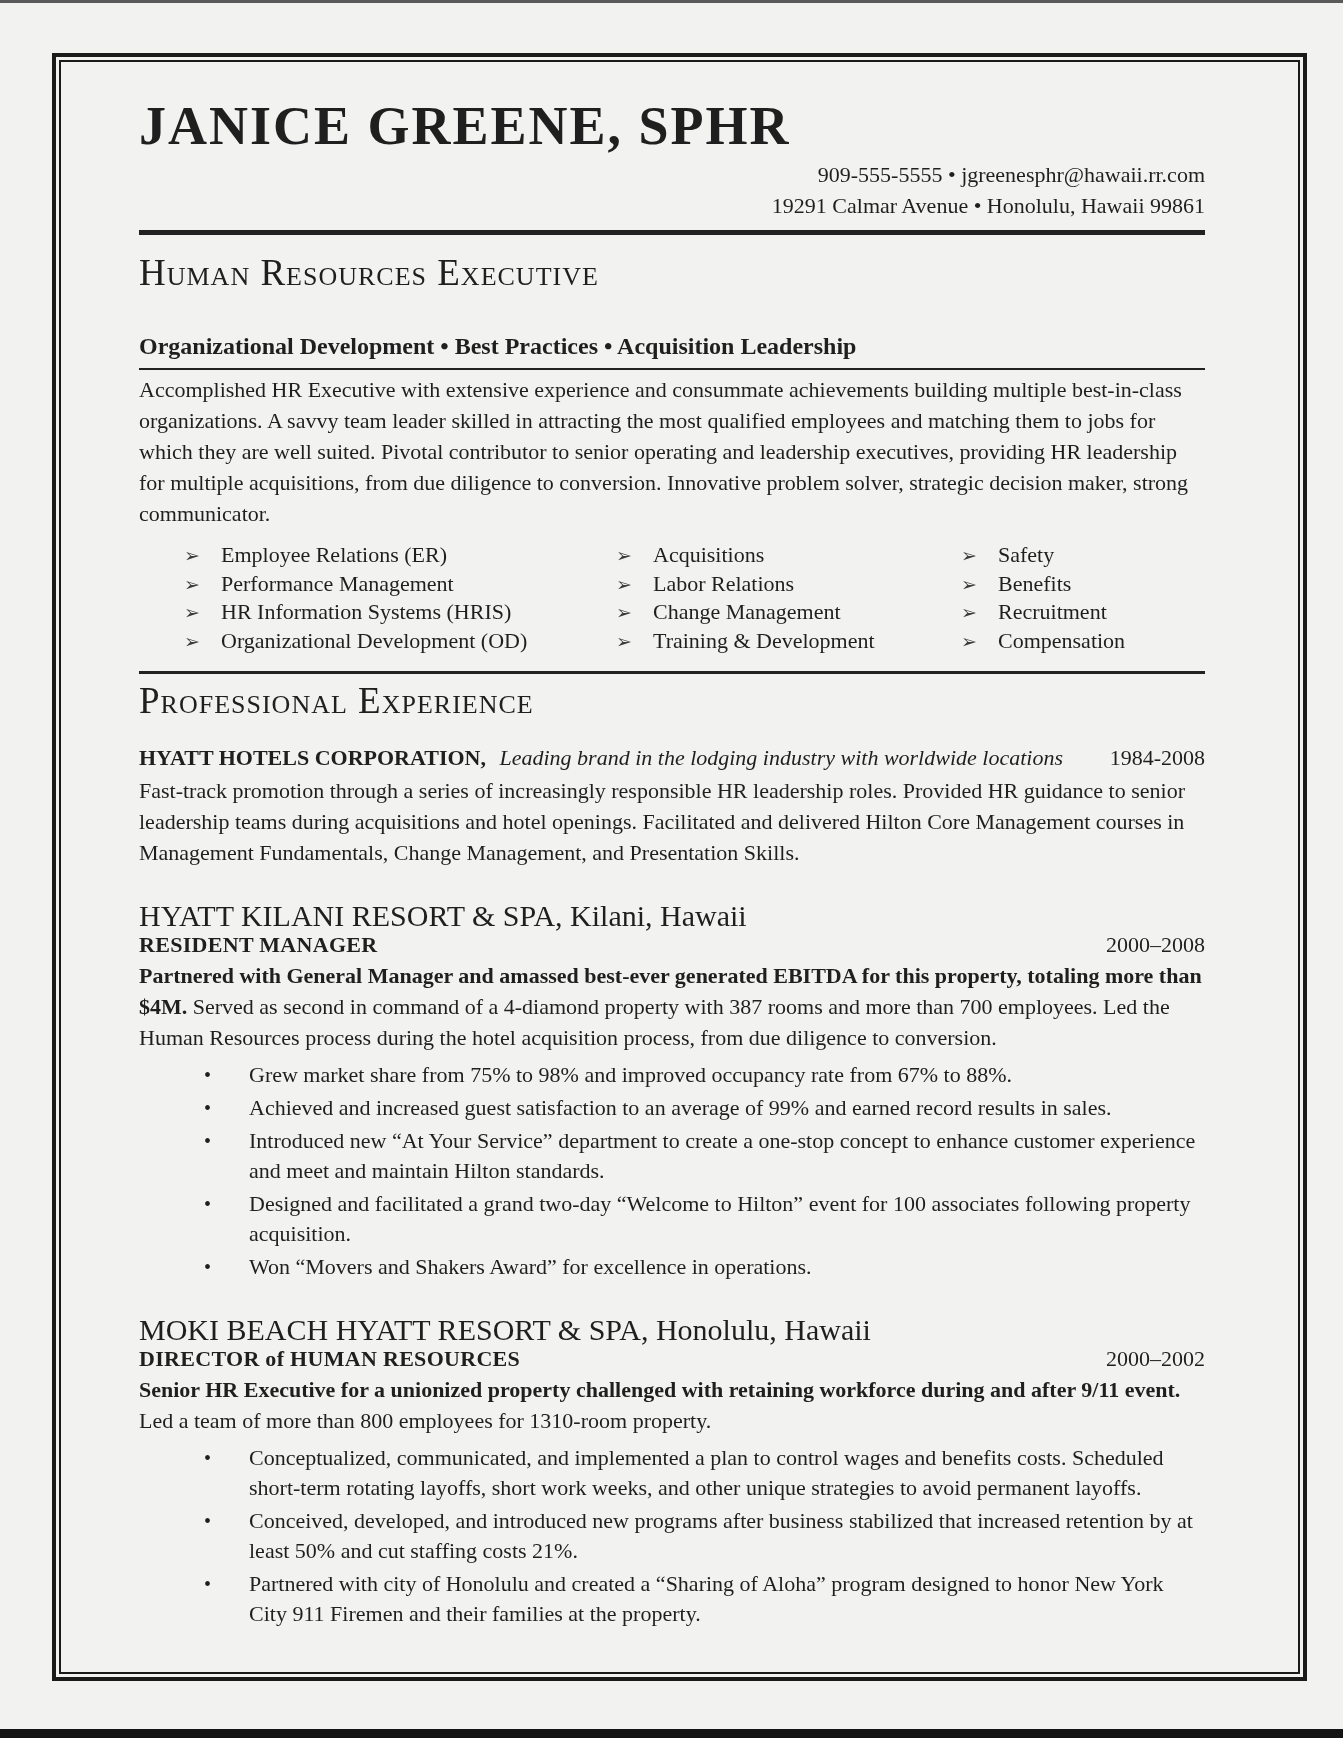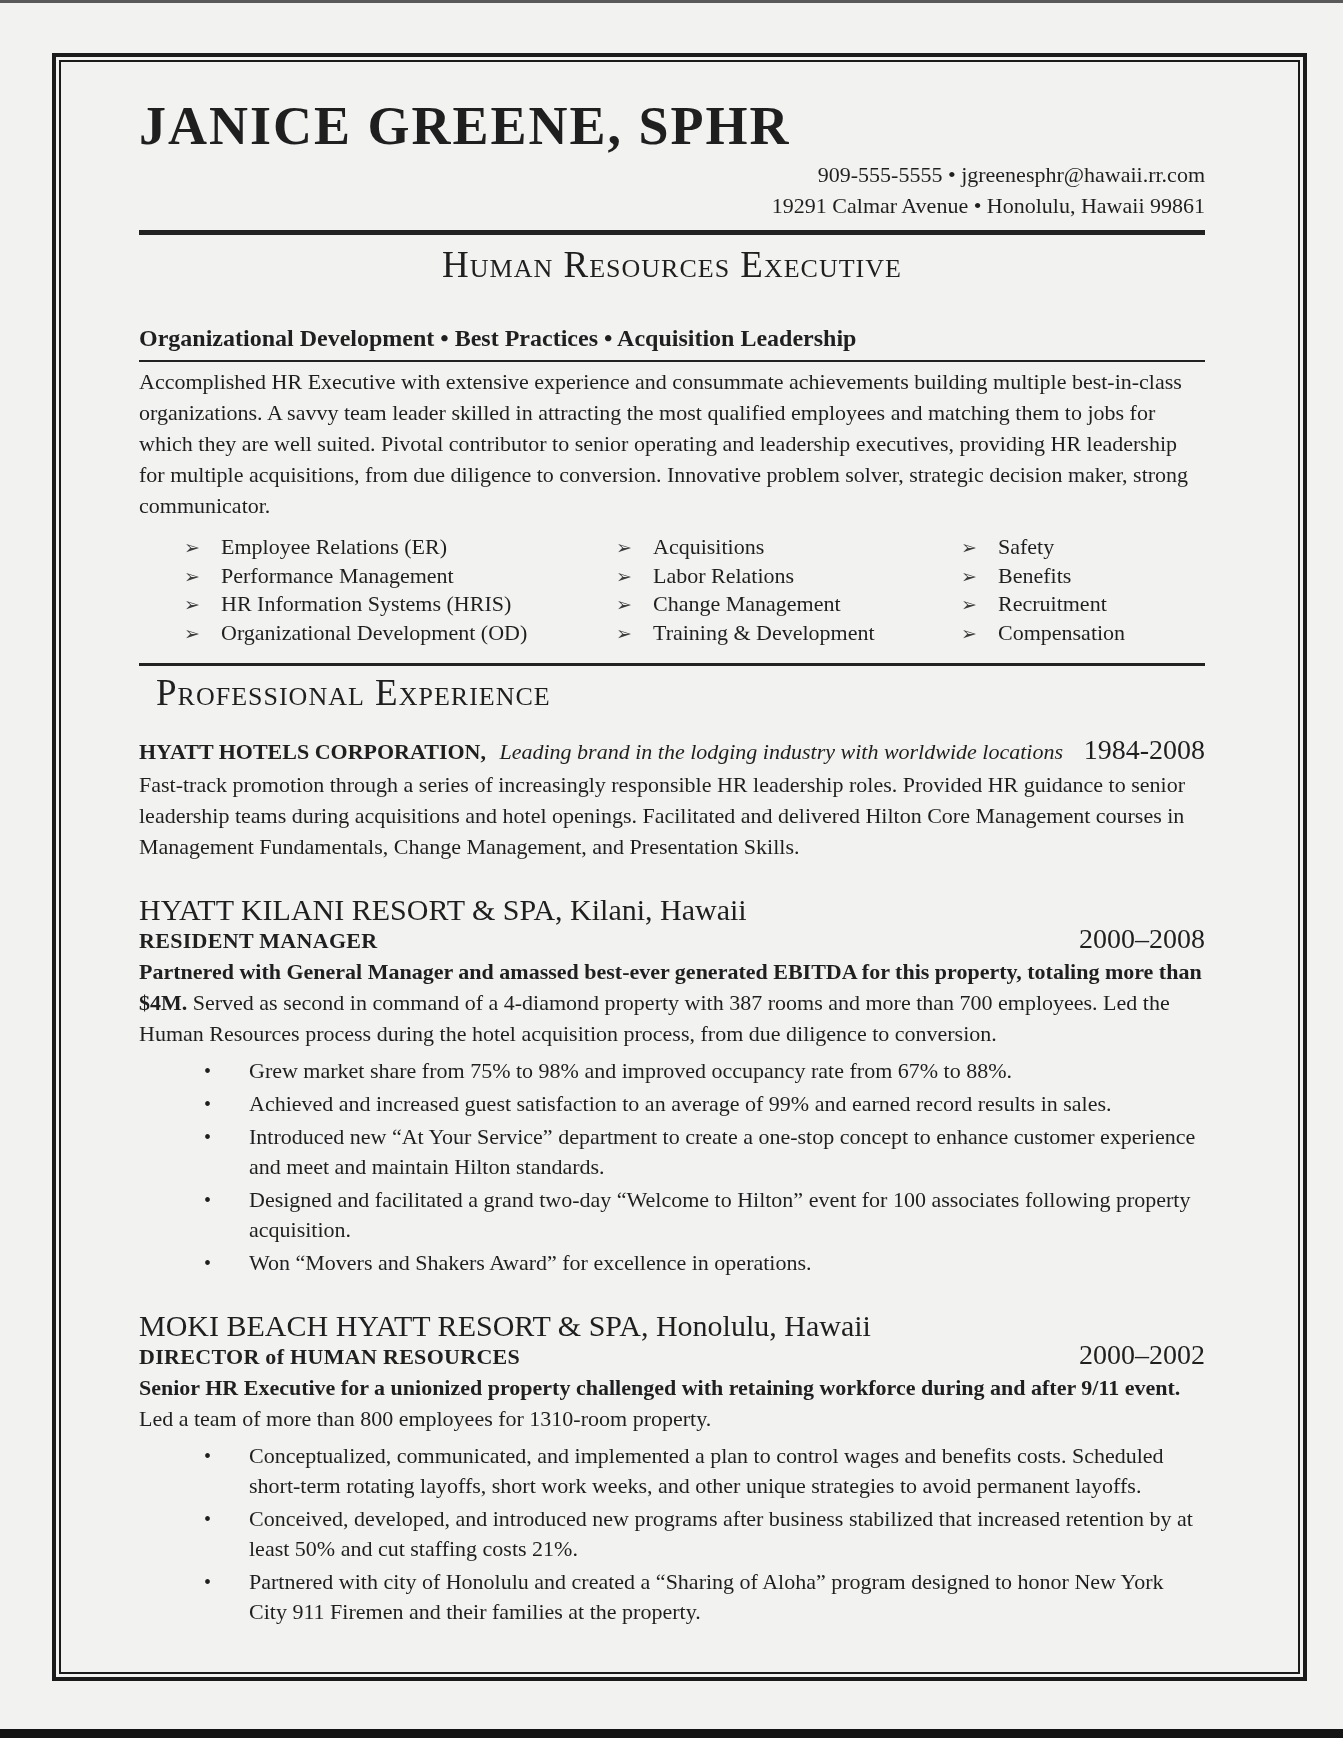--- a/index.html
+++ b/index.html
@@ -51,26 +51,25 @@
     margin-top: 4px;
     text-align: right;
     font-size: 22px;
     line-height: 31px;
   }
   .rule-thick {
     margin-top: 9px;
     border-top: 5px solid #222;
   }
   .role-title {
-    margin-top: 8px;
+    margin-top: 16px;
     font-variant: small-caps;
     font-size: 37px;
     letter-spacing: 1px;
     line-height: 44px;
-    text-align: center;
   }
   .tagline {
     margin-top: 38px;
     font-size: 24px;
     font-weight: bold;
     padding-bottom: 8px;
     border-bottom: 2px solid #222;
   }
   .summary-p {
     margin-top: 4px;
@@ -97,33 +96,32 @@
   .pe-rule {
     margin-top: 16px;
     border-top: 3px solid #222;
   }
   .pe-heading {
     margin-top: 5px;
     font-variant: small-caps;
     font-size: 37px;
     letter-spacing: 1px;
     line-height: 44px;
-    margin-left: 17px;
   }
   .company-line {
     margin-top: 20px;
     display: flex;
     justify-content: space-between;
     align-items: baseline;
     font-size: 22px;
     line-height: 29px;
   }
   .company-name { font-weight: bold; }
   .company-desc { font-style: italic; margin-left: 8px; }
-  .dates { font-size: 28px; font-weight: normal; white-space: nowrap; margin-left: 12px; }
+  .dates { font-size: 22px; font-weight: normal; white-space: nowrap; margin-left: 12px; }
   .company-summary {
     margin-top: 3px;
     font-size: 22px;
     line-height: 31px;
   }
   .job { margin-top: 34px; }
   .job-loc {
     font-size: 30px;
     line-height: 28px;
   }

